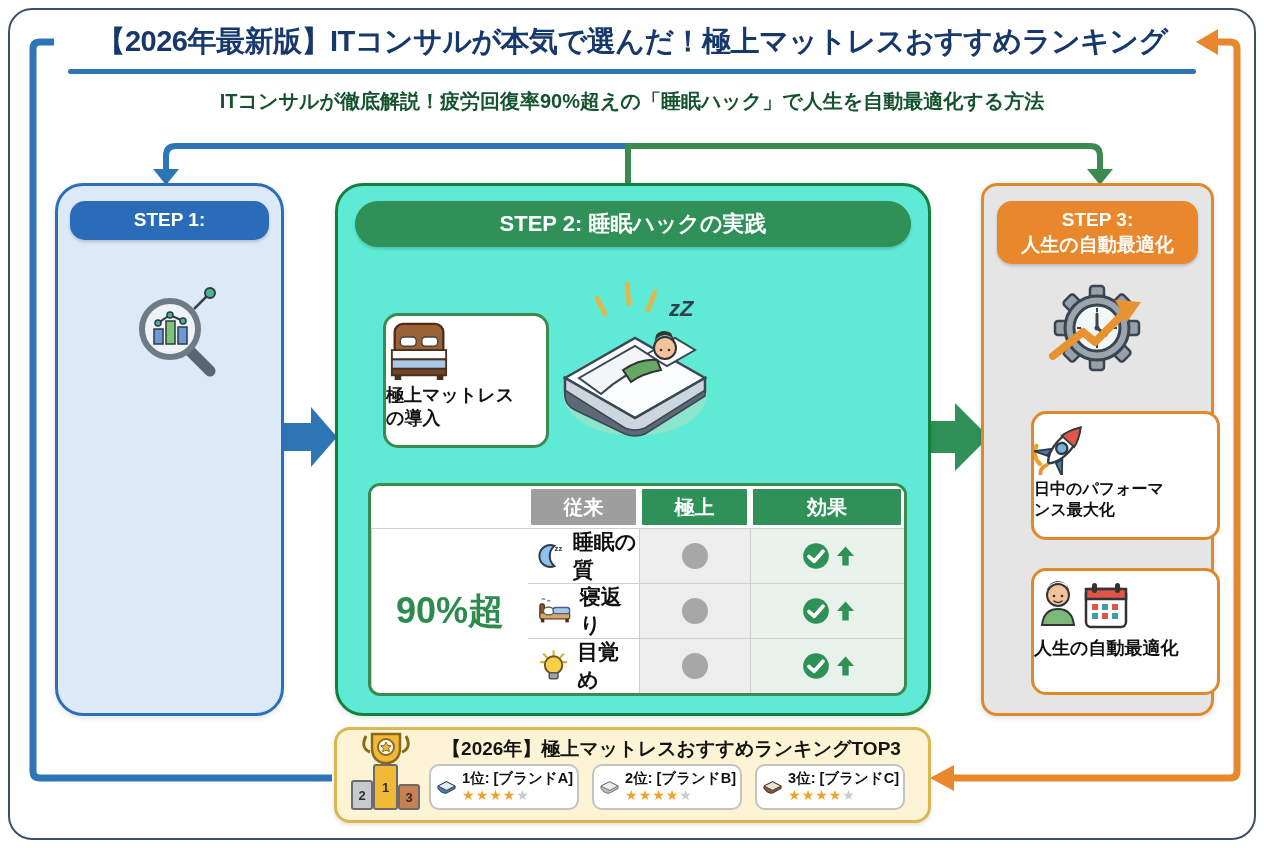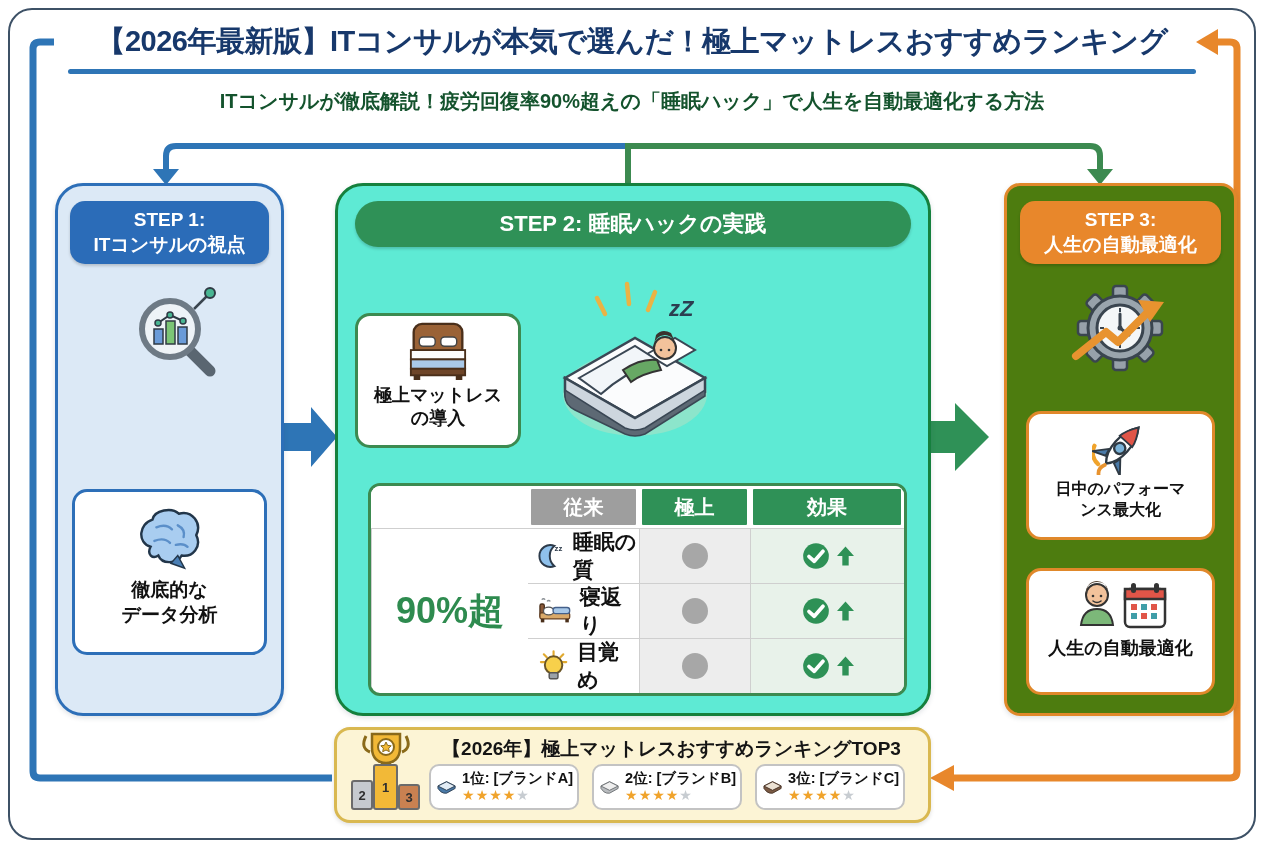--- a/index.html
+++ b/index.html
@@ -11,26 +11,26 @@
   
   .main-title{left:60px;top:22px;width:1144px;text-align:center;font-size:29px;font-weight:800;color:#17386b;letter-spacing:-0.5px;}
   .title-rule{left:68px;top:69px;width:1128px;height:5px;background:#2e75b6;border-radius:3px;}
   .subtitle{left:60px;top:88px;width:1144px;text-align:center;font-size:20px;color:#14532d;}
   
   .wires{left:0;top:0;width:1264px;height:848px;pointer-events:none;z-index:1;}
   
   .panel{z-index:2;border-radius:28px;box-shadow:0 2px 5px rgba(40,60,80,.15);}
   .p1{left:55px;top:183px;width:223px;height:527px;background:#dce9f6;border:3px solid #2d6fb8;}
   .p2{left:335px;top:183px;width:590px;height:527px;background:#5eead4;border:3px solid #15803d;}
-  .p3{left:1004px;top:183px;width:227px;height:527px;background:#4d7c0f;border:3px solid #e0882a;border-radius:16px;}
+  .p3{left:981px;top:183px;width:227px;height:527px;background:#e5e5e5;border:3px solid #e0882a;border-radius:16px;}
   .pill{position:absolute;text-align:center;color:#fff;border-radius:15px;box-shadow:0 2px 3px rgba(0,0,0,.18);}
   .pill1{left:12px;right:12px;top:15px;padding:7px 0;background:#2b6cb8;font-size:19px;line-height:1.3;}
   .pill2{left:17px;right:17px;top:15px;height:46px;line-height:46px;background:#2f9157;font-size:22px;border-radius:26px;}
   .pill3{left:13px;right:13px;top:15px;padding:7px 0;background:#e8872b;font-size:19px;line-height:1.3;}
-  .subbox{position:absolute;background:#fff;border-radius:15px;text-align:center;}
+  .subbox{position:absolute;background:#fff;border-radius:15px;margin-left:28px;}
   .subbox.blue{border:3px solid #2d6fb8;}
   .subbox.green{border:3px solid #3c8a50;}
   .subbox.orange{border:3px solid #e0882a;}
   .subbox .lbl{font-size:19px;color:#111;line-height:1.3;}
   
   .cmp-table{position:absolute;left:30px;top:297px;width:533px;background:#fff;border:3px solid #3c8a50;border-radius:12px;overflow:hidden;display:grid;grid-template-columns:157px 111px 111px 154px;grid-template-rows:42px 55px 55px 55px;}
   .th{color:#fff;font-size:20px;display:flex;align-items:center;justify-content:center;border:3px solid #fff;border-radius:4px;}
   .th.gray{background:#9e9e9e;}
   .th.green{background:#2f9157;}
   .td{display:flex;align-items:center;justify-content:center;border-top:1.5px solid #cfcfcf;}
@@ -92,46 +92,34 @@
     <line x1="1100" y1="378" x2="1100" y2="412" stroke="#e0882a" stroke-width="5"></line>
     <line x1="1100" y1="533" x2="1100" y2="568" stroke="#e0882a" stroke-width="5"></line>
 
     <polygon points="281,423 311,423 311,407 337,437 311,467 311,451 281,451" fill="#2e75b6"></polygon>
     <polygon points="928,421 955,421 955,403 989,437 955,471 955,453 928,453" fill="#2f9157"></polygon>
   </svg>
 
   <div class="abs panel p1">
     <div class="pill pill1">
       <div>STEP 1:</div>
-      <div>ITコンサルの視点</div>
     </div>
     <svg class="abs" style="left:64px;top:92px;" width="100" height="110" viewBox="-50 -55 100 110">
       <line x1="22" y1="-24" x2="36" y2="-38" stroke="#3a454f" stroke-width="2.5"></line>
       <circle cx="38" cy="-40" r="5" fill="#49b592" stroke="#2f3a44" stroke-width="2"></circle>
       <line x1="18" y1="18" x2="38" y2="38" stroke="#5a6671" stroke-width="11" stroke-linecap="round"></line>
       <circle cx="-2" cy="-4" r="28" fill="#eef3f7" stroke="#6e7a85" stroke-width="6"></circle>
       <rect x="-18" y="-4" width="9" height="15" fill="#6a9bd8" stroke="#2f3a44" stroke-width="1.5"></rect>
       <rect x="-6" y="-12" width="9" height="23" fill="#7cc576" stroke="#2f3a44" stroke-width="1.5"></rect>
       <rect x="6" y="-6" width="9" height="17" fill="#6a9bd8" stroke="#2f3a44" stroke-width="1.5"></rect>
       <polyline points="-14,-10 -2,-18 11,-12" fill="none" stroke="#2f3a44" stroke-width="2"></polyline>
       <circle cx="-14" cy="-10" r="3" fill="#49b592" stroke="#2f3a44" stroke-width="1.5"></circle>
       <circle cx="-2" cy="-18" r="3" fill="#49b592" stroke="#2f3a44" stroke-width="1.5"></circle>
       <circle cx="11" cy="-12" r="3" fill="#49b592" stroke="#2f3a44" stroke-width="1.5"></circle>
     </svg>
-    <div class="subbox blue" style="left:14px;top:303px;width:189px;height:160px;">
-      <svg width="78" height="70" viewBox="-40 -36 80 72" style="margin-top:12px;">
-        <path d="M-20,8 C-34,4 -32,-16 -18,-20 C-16,-30 2,-33 9,-26 C23,-30 33,-16 27,-4 C33,8 23,19 12,17 C8,25 -8,27 -12,17 C-18,21 -24,16 -20,8 Z" fill="#a9cdf0" stroke="#22364a" stroke-width="2.5"></path>
-        <path d="M-14,-12 Q-4,-16 2,-10 M-16,2 Q-6,-2 0,4 M8,-14 Q16,-10 14,-2 M6,6 Q14,4 18,8" fill="none" stroke="#5b8fc9" stroke-width="2.5" stroke-linecap="round"></path>
-        <path d="M8,17 L15,30 L1,25 Z" fill="#4a7fb5" stroke="#22364a" stroke-width="1.5"></path>
-      </svg>
-      <div class="lbl note">
-        <div>徹底的な</div>
-        <div>データ分析</div>
-      </div>
-    </div>
   </div>
 
   <div class="abs panel p2">
     <div class="pill pill2">STEP 2: 睡眠ハックの実践</div>
 
     <div class="subbox green" style="left:17px;top:127px;width:160px;height:129px;">
       <svg width="66" height="58" viewBox="-33 -33 66 62" style="margin-top:6px;">
         <rect x="-26" y="-31" width="52" height="35" rx="9" fill="#9a6236" stroke="#4a2f1a" stroke-width="2.5"></rect>
         <rect x="-20" y="-17" width="17" height="10" rx="4" fill="#fff" stroke="#444" stroke-width="1.5"></rect>
         <rect x="3" y="-17" width="17" height="10" rx="4" fill="#fff" stroke="#444" stroke-width="1.5"></rect>

